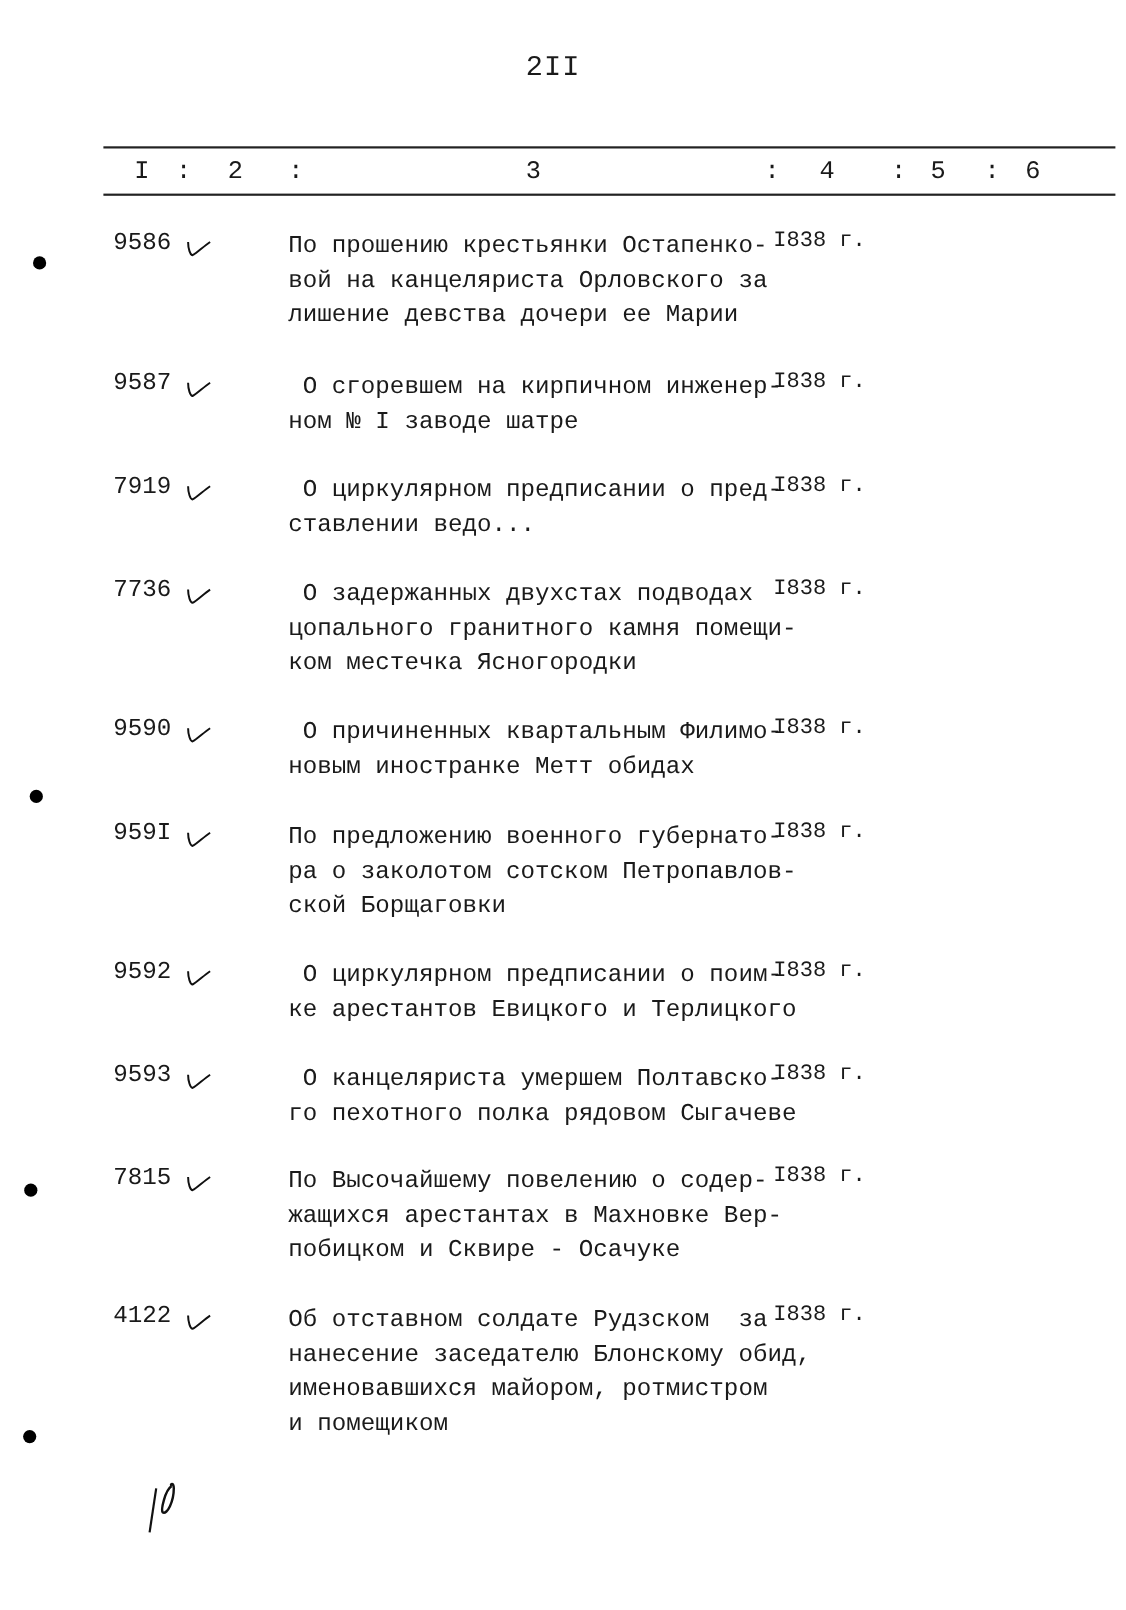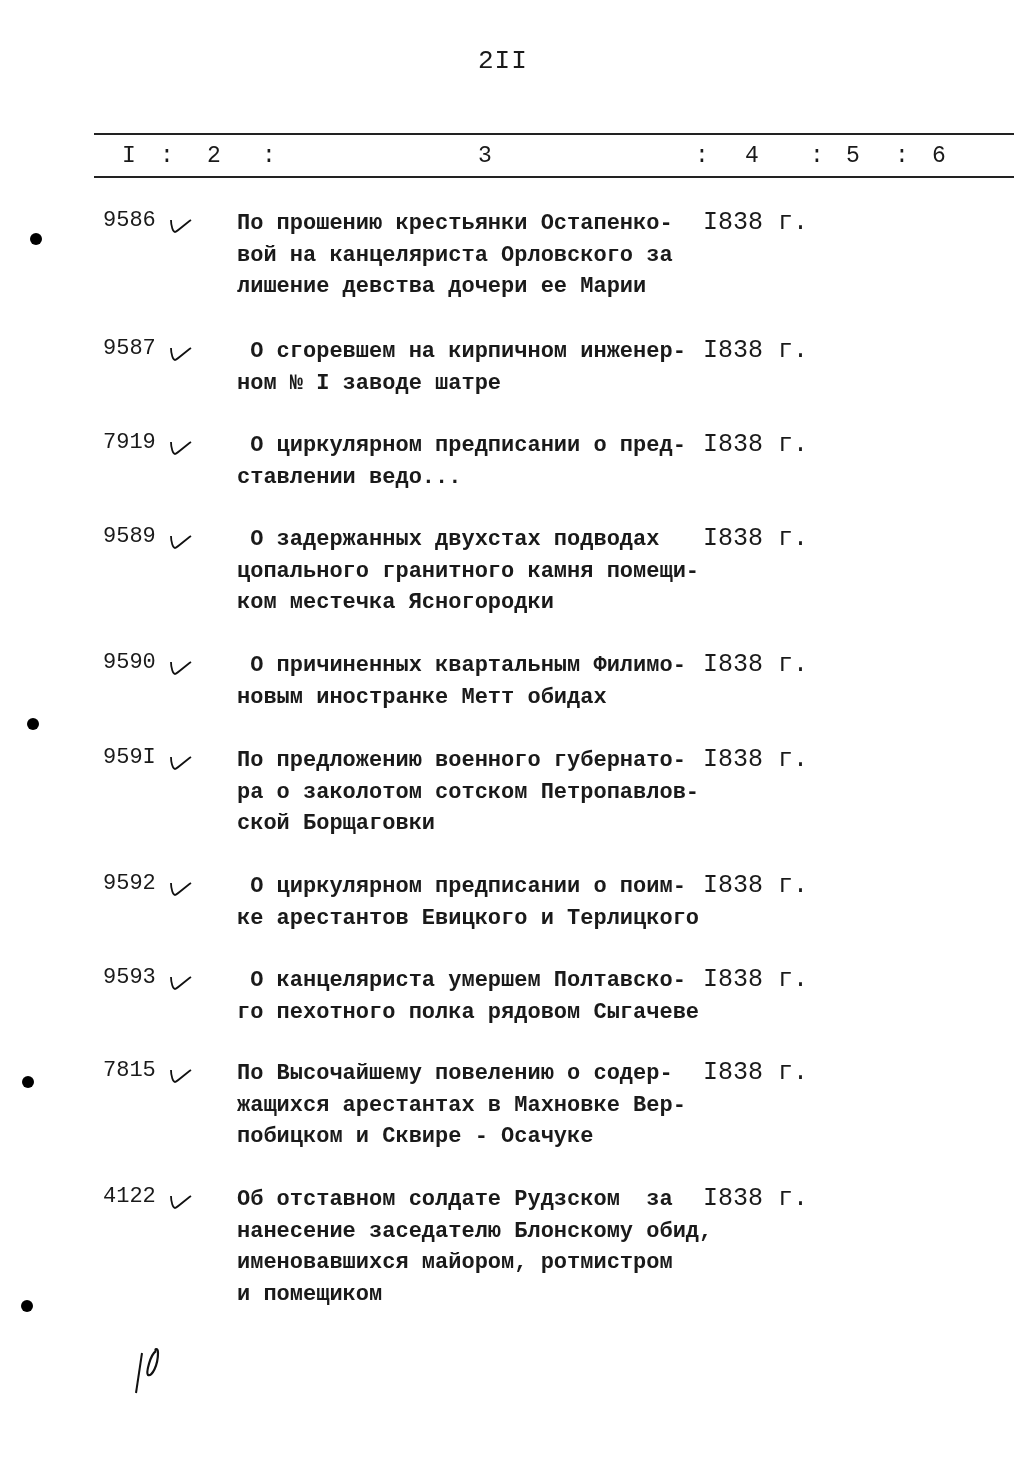--- a/index.html
+++ b/index.html
@@ -7,22 +7,22 @@
          font-family: "Liberation Mono", "DejaVu Sans Mono", monospace; color: #1a1a1a; }
   .page-number { position: absolute; top: 46px; left: 478px; font-size: 26px; letter-spacing: 1px; }
   .rule { position: absolute; left: 94px; width: 920px; height: 2px; background: #222; }
   .rule.top { top: 133px; }
   .rule.bottom { top: 176px; }
   .col-header { position: absolute; top: 143px; font-size: 23px; }
   .row { position: absolute; left: 0; width: 1024px; }
   .row-num { position: absolute; left: 103px; top: 0; font-size: 22px; text-align: center; }
   .check { position: absolute; left: 165px; top: 4px; width: 30px; height: 24px; }
   .check svg { width: 30px; height: 24px; }
-  .desc { position: absolute; left: 237px; top: 0; font-size: 22px; line-height: 31.5px; white-space: pre; font-weight: bold; }
-  .year { position: absolute; left: 703px; top: 0; font-size: 25px; white-space: pre; }
+  .desc { position: absolute; left: 262px; top: 0; font-size: 22px; line-height: 31.5px; white-space: pre; }
+  .year { position: absolute; left: 703px; top: 0; font-size: 20px; white-space: pre; }
   .punch-hole { position: absolute; width: 12px; height: 12px; border-radius: 50%; background: #000; }
   .folio { position: absolute; left: 128px; top: 1345px; }
 </style>
 </head>
 <body>
 
 <div>
   <div class="page-number">2II</div>
   <div class="rule top"></div>
   <div id="col-headers">
@@ -63,21 +63,21 @@
       <div class="row" style="top: 430px;">
         <span class="row-num">7919</span>
         <span class="check"><svg viewBox="0 0 30 24">
             <path d="M6 8 C6 14,8 20,10 20 C14 18,20 12,26 8" stroke="#111" stroke-width="1.8" fill="none"></path>
           </svg></span>
         <span class="desc"> О циркулярном предписании о пред-
 ставлении ведо...</span>
         <span class="year">I838 г.</span>
       </div>
       <div class="row" style="top: 524px;">
-        <span class="row-num">9589</span>
+        <span class="row-num">7736</span>
         <span class="check"><svg viewBox="0 0 30 24">
             <path d="M6 8 C6 14,8 20,10 20 C14 18,20 12,26 8" stroke="#111" stroke-width="1.8" fill="none"></path>
           </svg></span>
         <span class="desc"> О задержанных двухстах подводах
 цопального гранитного камня помещи-
 ком местечка Ясногородки</span>
         <span class="year">I838 г.</span>
       </div>
       <div class="row" style="top: 650px;">
         <span class="row-num">9590</span>

